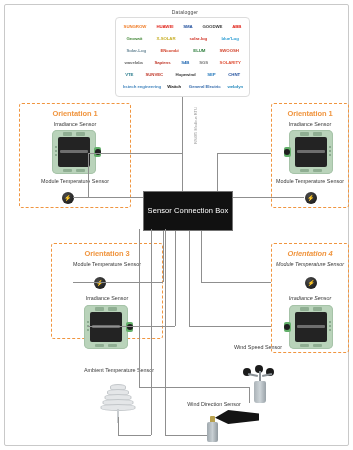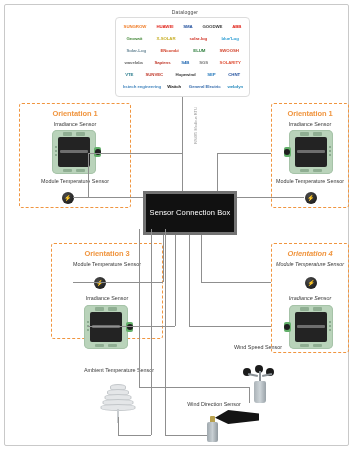--- a/index.html
+++ b/index.html
@@ -95,21 +95,21 @@
   .mts{
     position:absolute;width:12px;height:12px;border-radius:50%;
     background:radial-gradient(circle at 35% 30%, #4a4a4a, #111);
     display:flex;align-items:center;justify-content:center;
   }
   .mts span{color:#fff;font-size:6px;line-height:1;}
 
   
   #scb{
     left:138px;top:186px;width:88px;height:38px;
-    background:#111111;border:3px solid #737373;
+    background:#111111;border:1px solid #737373;
     display:flex;align-items:center;justify-content:center;
     color:#ffffff;font-size:7.5px;text-align:center;line-height:10px;
     letter-spacing:.1px;
   }
 
   
   #proto{
     left:168px;top:118px;width:44px;
     font-size:4px;color:#9a9a9a;text-align:center;line-height:5px;
     transform:rotate(-90deg);transform-origin:center center;

